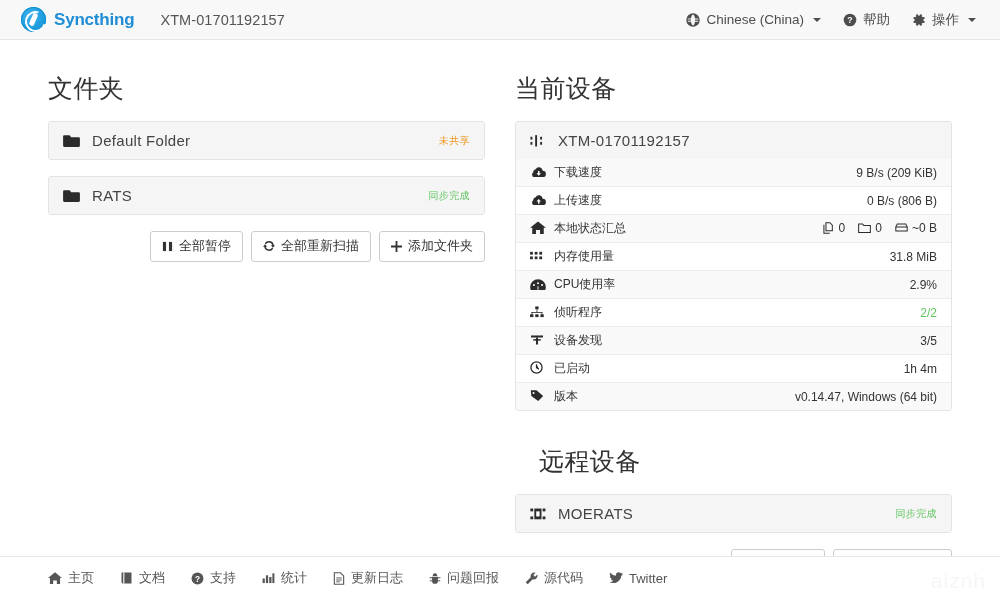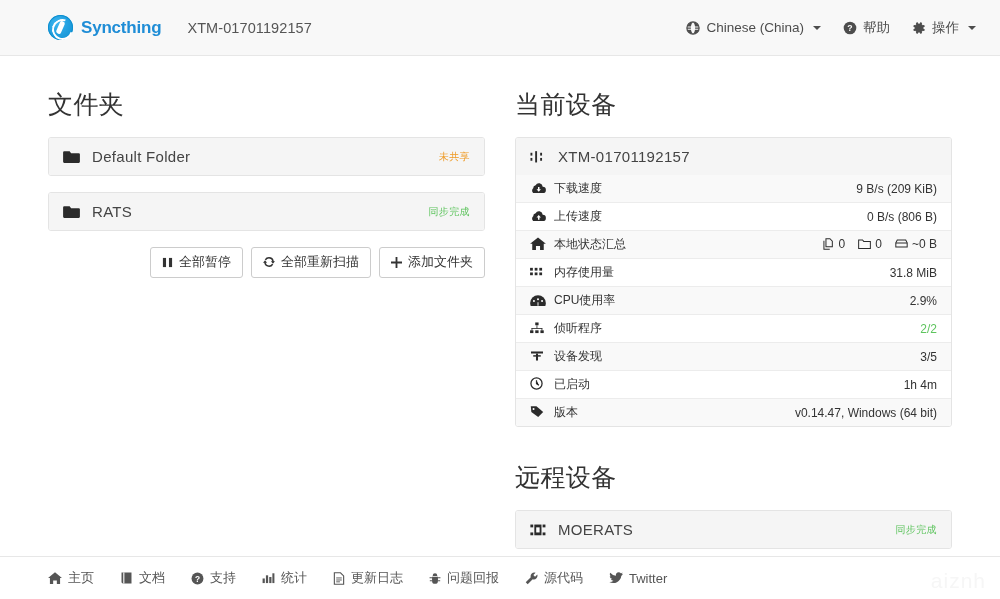--- a/index.html
+++ b/index.html
@@ -8,26 +8,26 @@
     background: #ffffff;
     font-family: "Liberation Sans", "DejaVu Sans", sans-serif;
     font-size: 14px;
     color: #333333;
     overflow: hidden;
   }
 
   
   .navbar {
     position: relative;
-    height: 56px;
+    height: 40px;
     background: #f8f8f8;
     border-bottom: 1px solid #e7e7e7;
     display: flex;
     align-items: center;
-    padding: 0 24px 0 48px;
+    padding: 0 24px 0 21px;
   }
   .brand {
     display: flex; align-items: center; gap: 8px;
     text-decoration: none;
   }
   .logo-circle {
     width: 25px; height: 25px; border-radius: 50%;
     background: radial-gradient(circle at 38% 34%, #3eb6ef 0%, #22a0e0 48%, #0d8ecf 100%);
     position: relative;
     display: inline-block;
@@ -474,21 +474,21 @@
                     <circle cx="3.8" cy="4.3" r="1.1" fill="#ffffff"></circle>
                   </svg>
               </span><span>版本</span>
             </td>
             <td class="stat-value">v0.14.47, Windows (64 bit)</td>
           </tr>
         </tbody>
       </table>
     </div>
 
-    <h2 class="section-title" style="margin-top:34px;">远程设备</h2>
+    <h2 class="section-title" style="margin-top:34px;margin-left:24px;">远程设备</h2>
 
     <div class="panel">
       <div class="panel-heading">
         <span class="ico">
           <svg width="16" height="14" viewBox="0 0 17 14">
             <rect x="0.4" y="1.2" width="3" height="3" fill="#2b2b2b"></rect>
             <rect x="13.4" y="1.2" width="3" height="3" fill="#2b2b2b"></rect>
             <rect x="0.4" y="9.6" width="3" height="3" fill="#2b2b2b"></rect>
             <rect x="13.4" y="9.6" width="3" height="3" fill="#2b2b2b"></rect>
             <rect x="4.6" y="1.2" width="7.6" height="11.4" fill="#2b2b2b"></rect>

